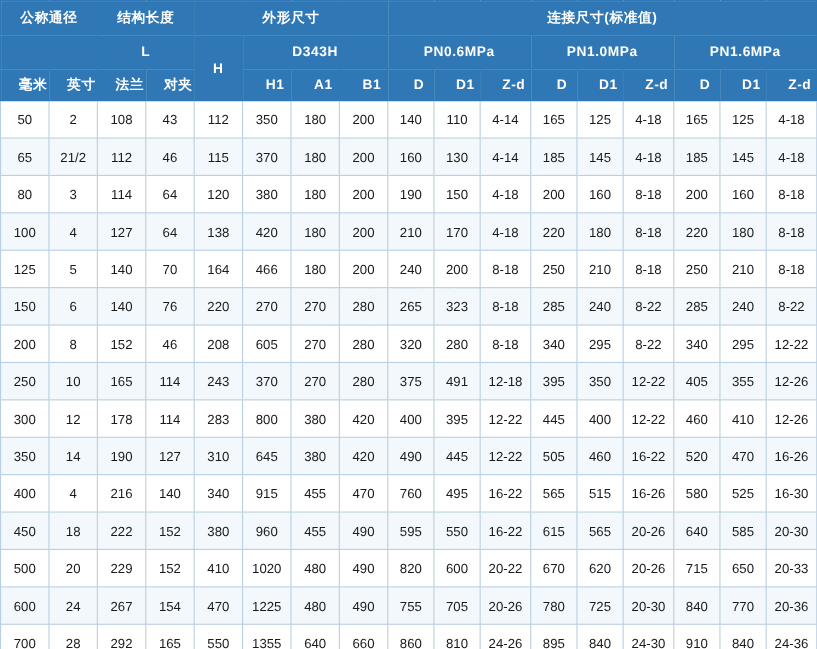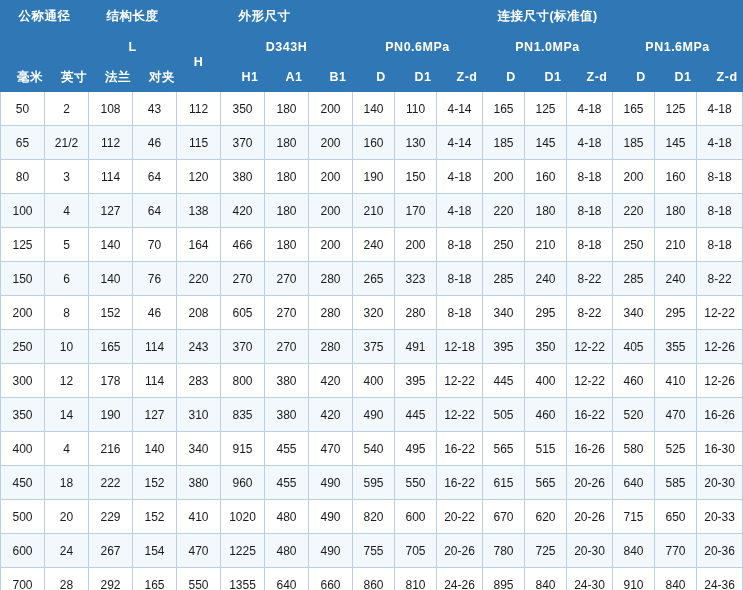--- a/index.html
+++ b/index.html
@@ -331,21 +331,21 @@
           <td>460</td>
           <td>410</td>
           <td>12-26</td>
         </tr>
         <tr>
           <td>350</td>
           <td>14</td>
           <td>190</td>
           <td>127</td>
           <td>310</td>
-          <td>835</td>
+          <td>645</td>
           <td>380</td>
           <td>420</td>
           <td>490</td>
           <td>445</td>
           <td>12-22</td>
           <td>505</td>
           <td>460</td>
           <td>16-22</td>
           <td>520</td>
           <td>470</td>
@@ -353,21 +353,21 @@
         </tr>
         <tr>
           <td>400</td>
           <td>4</td>
           <td>216</td>
           <td>140</td>
           <td>340</td>
           <td>915</td>
           <td>455</td>
           <td>470</td>
-          <td>540</td>
+          <td>760</td>
           <td>495</td>
           <td>16-22</td>
           <td>565</td>
           <td>515</td>
           <td>16-26</td>
           <td>580</td>
           <td>525</td>
           <td>16-30</td>
         </tr>
         <tr>

